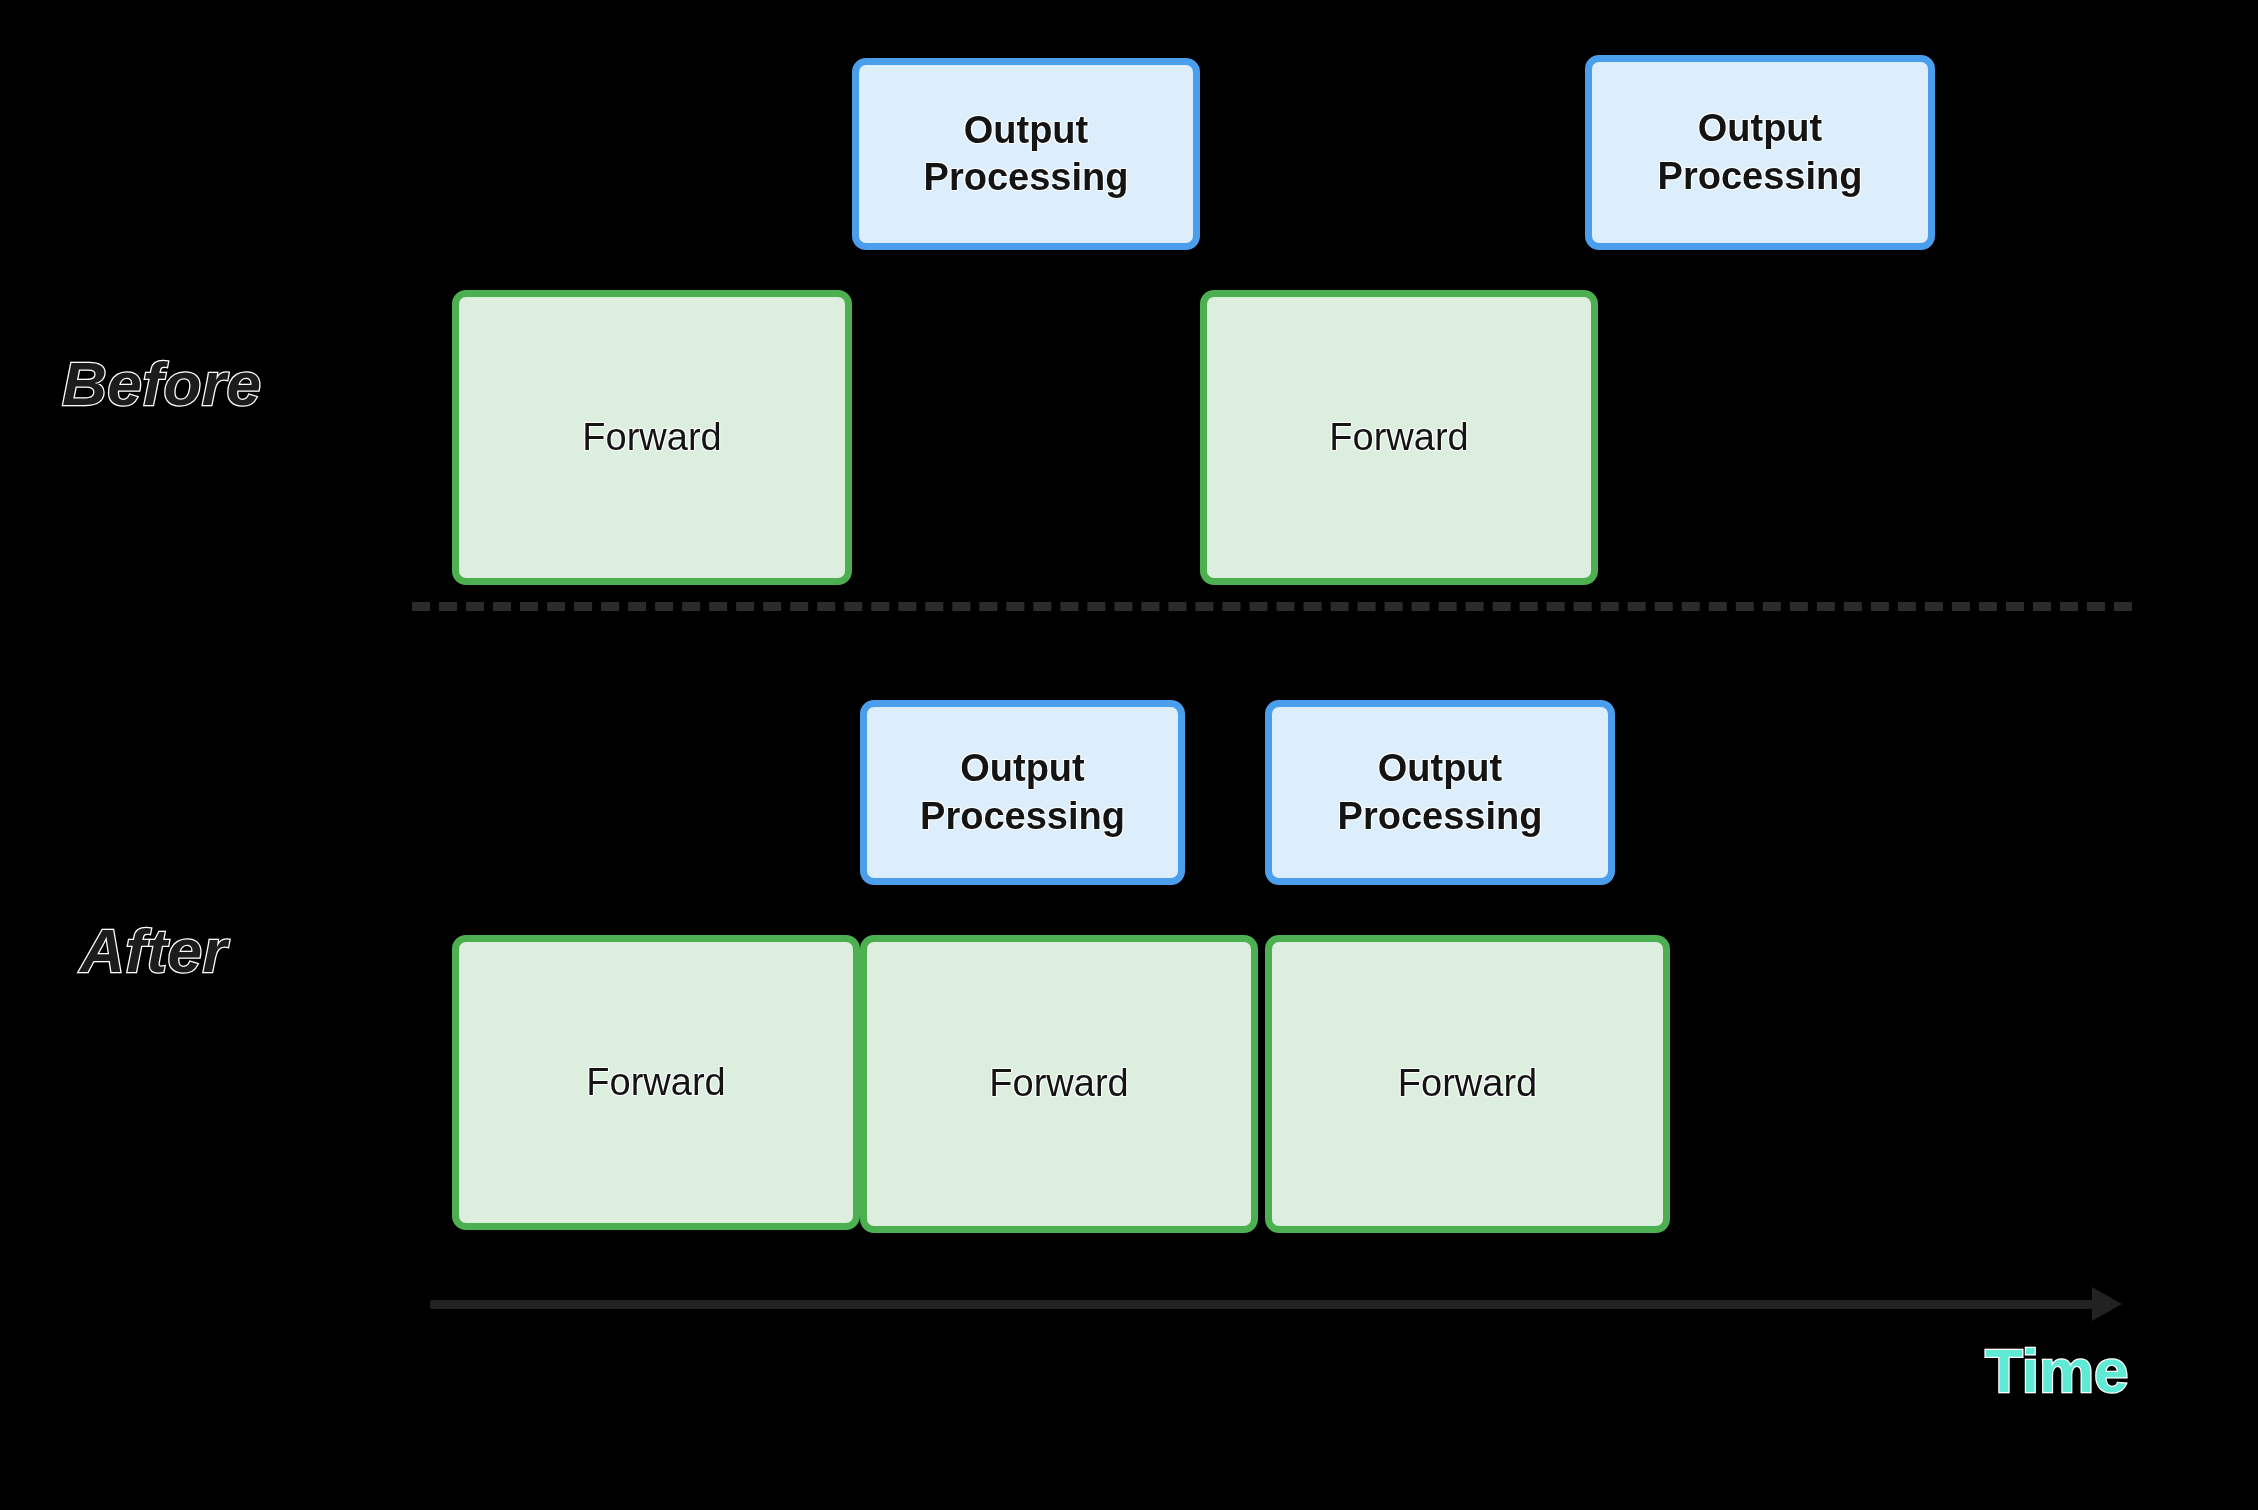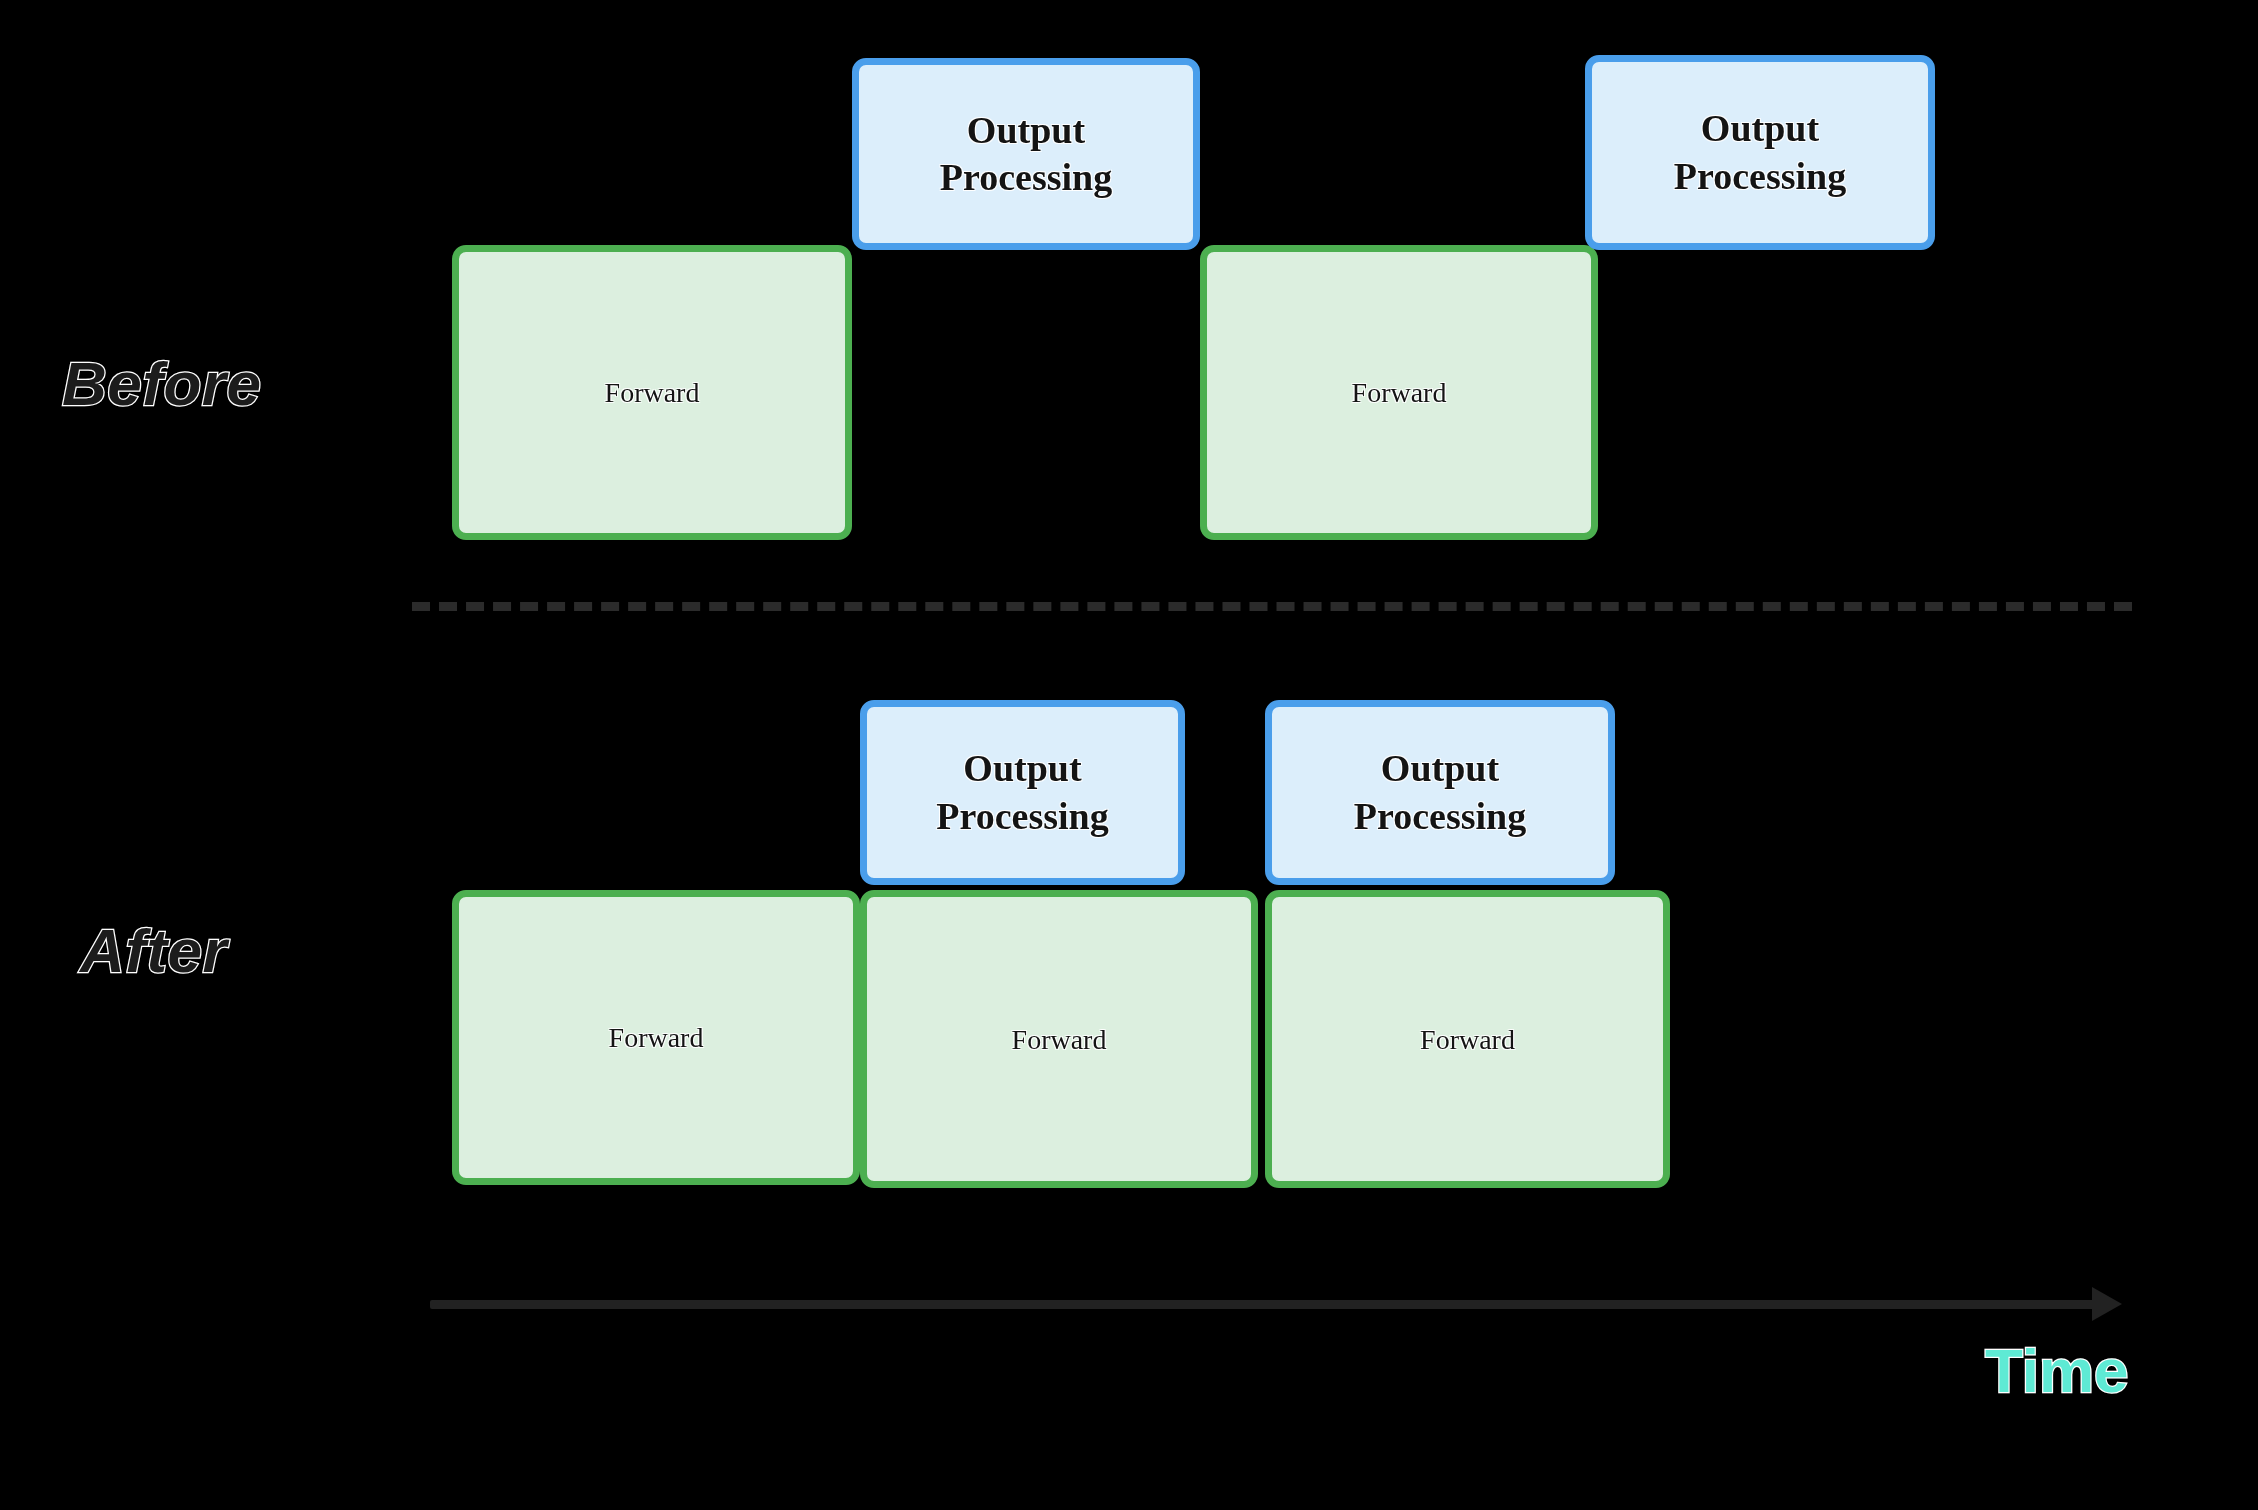--- a/index.html
+++ b/index.html
@@ -23,40 +23,40 @@
     position: absolute;
     box-sizing: border-box;
     display: flex;
     align-items: center;
     justify-content: flex-end;
     text-align: center;
     border-radius: 14px;
     border-style: solid;
     border-width: 7px;
     line-height: 1.25;
-    font-family: Liberation Serif, serif;
   }
   .box .box-label {
     display: block;
     width: 100%;
     padding: 0 6px;
     white-space: pre-line;
   }
 
   .box-forward {
     background: #dcefdf;
     border-color: #4caf50;
     color: #141414;
-    font-size: 28px;
+    font-size: 38px;
     font-weight: 400;
     text-shadow:
       -1px -1px 0 rgba(255,255,255,.85),
        1px -1px 0 rgba(255,255,255,.85),
       -1px  1px 0 rgba(255,255,255,.85),
        1px  1px 0 rgba(255,255,255,.85);
+    margin-top: 45px;
   }
 
   .box-output {
     background: #dceefb;
     border-color: #4a9eeb;
     color: #141414;
     font-size: 38px;
     font-weight: 700;
     text-shadow:
       -1px -1px 0 rgba(255,255,255,.85),

